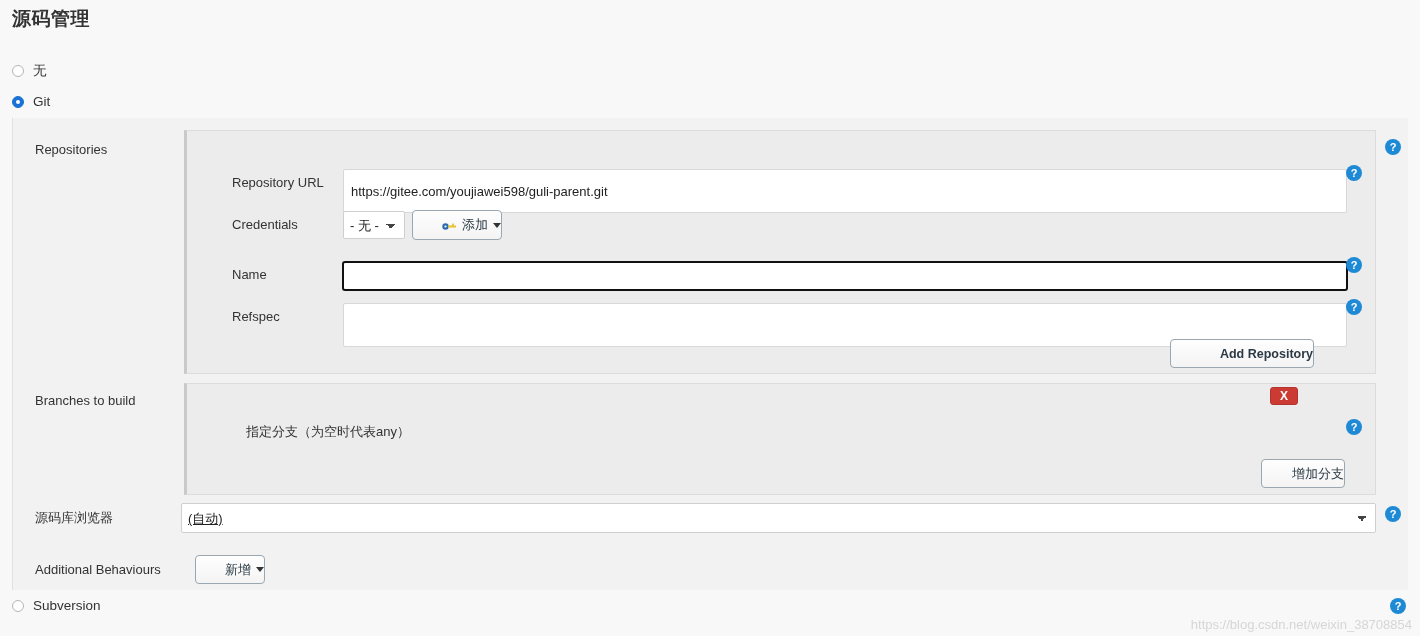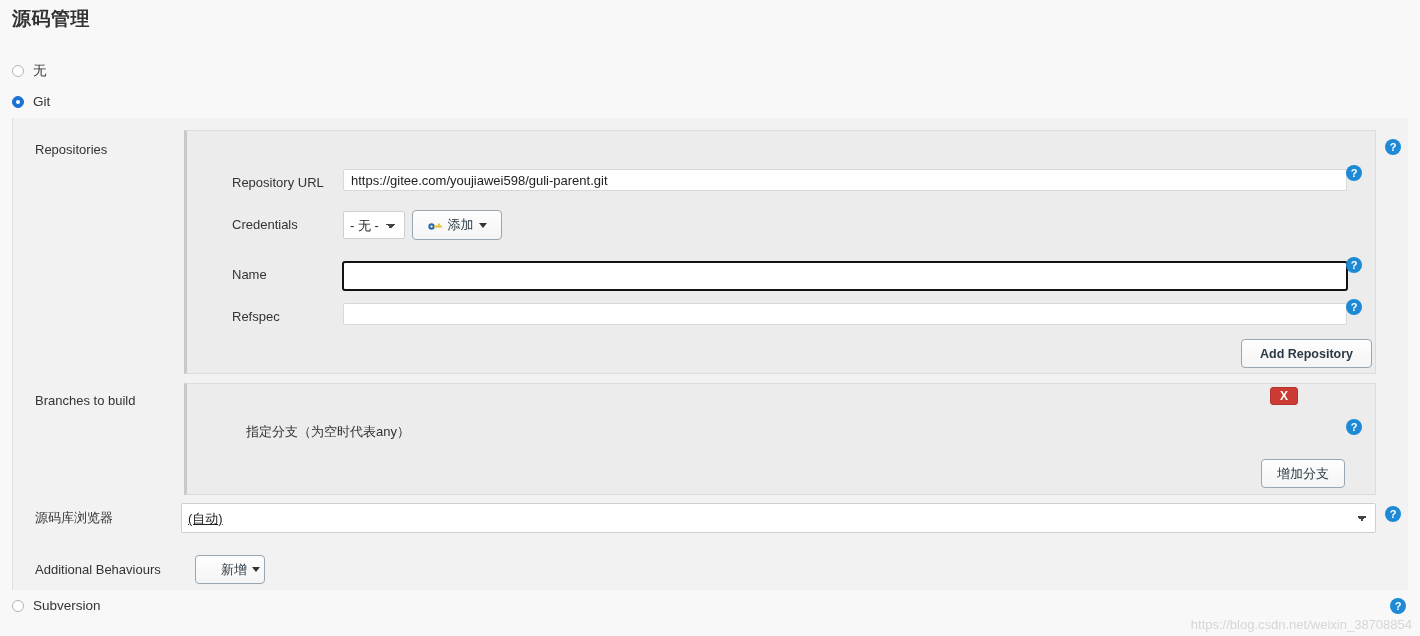--- a/index.html
+++ b/index.html
@@ -57,21 +57,21 @@
   .sub-panel {
     position: absolute;
     background: #ececec;
     border: 1px solid #dcdcdc;
     border-left: 3px solid #c9c9c9;
   }
 
   
   .txt {
     position: absolute;
-    height: 22px;
+    height: 44px;
     background: #fff;
     border: 1px solid #d8d8d8;
     border-radius: 2px;
     font-family: "Liberation Sans", "DejaVu Sans", sans-serif;
     font-size: 13px;
     color: #222;
     padding: 0 7px;
     outline: none;
   }
   .txt.focused {
@@ -103,21 +103,21 @@
   
   .btn {
     position: absolute;
     background: linear-gradient(#fefefe, #f4f4f4);
     border: 1px solid #9aa7b0;
     border-radius: 4px;
     font-family: "Liberation Sans", "DejaVu Sans", sans-serif;
     font-size: 12.5px;
     color: #2b3a44;
     font-weight: bold;
-    display: flex; align-items: center; justify-content: center;
+    display: flex; align-items: center; justify-content: flex-end;
     gap: 5px;
     cursor: pointer;
     white-space: nowrap;
   }
   .btn.cjk { font-weight: normal; font-size: 13px; }
   .caret {
     width: 0; height: 0;
     border-left: 4px solid transparent;
     border-right: 4px solid transparent;
     border-top: 5px solid #333;
@@ -200,21 +200,21 @@
         <span>添加</span>
         <span class="caret"></span>
       </div>
 
       <div class="cfg-label" style="left:45px; top:136px;">Name</div>
       <input class="txt focused" type="text" style="left: 155px; top: 130px; width: 1006px; height: 30px;" value="">
 
       <div class="cfg-label" style="left:45px; top:178px;">Refspec</div>
       <input class="txt" type="text" style="left: 156px; top: 172px; width: 1004px;" value="">
 
-      <div class="btn" style="left:1054px; top:208px; width:131px; height:29px;">
+      <div class="btn" style="left:983px; top:208px; width:144px; height:29px;">
         <span>Add Repository</span>
       </div>
     </div>
 
     <div class="help" style="left:1372px; top:21px;">?</div>
     <div class="help" style="left:1333px; top:47px;">?</div>
     <div class="help" style="left:1333px; top:139px;">?</div>
     <div class="help" style="left:1333px; top:181px;">?</div>
 
     <div class="cfg-label" style="left:22px; top:275px;">Branches to build</div>

